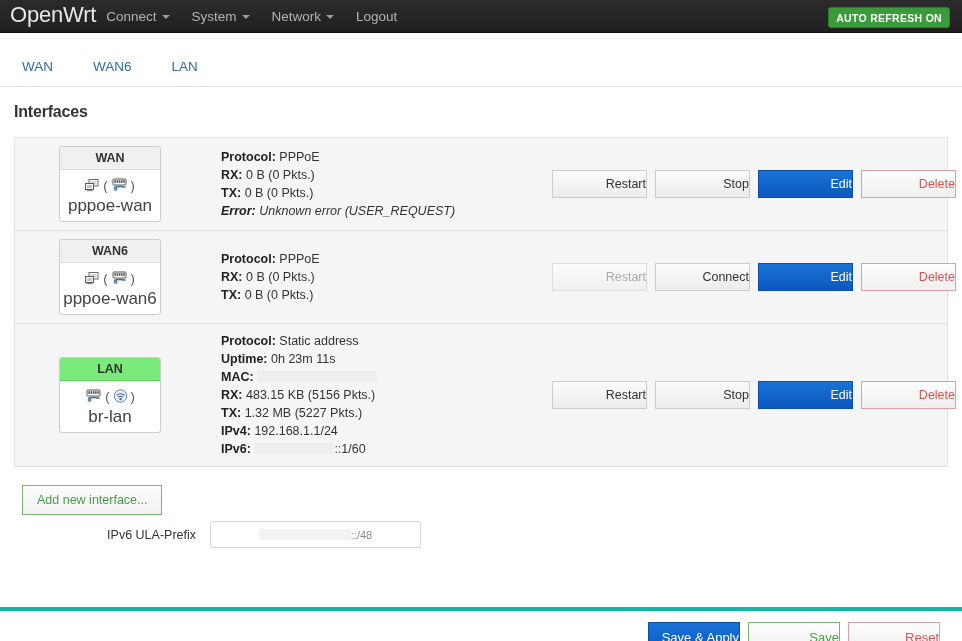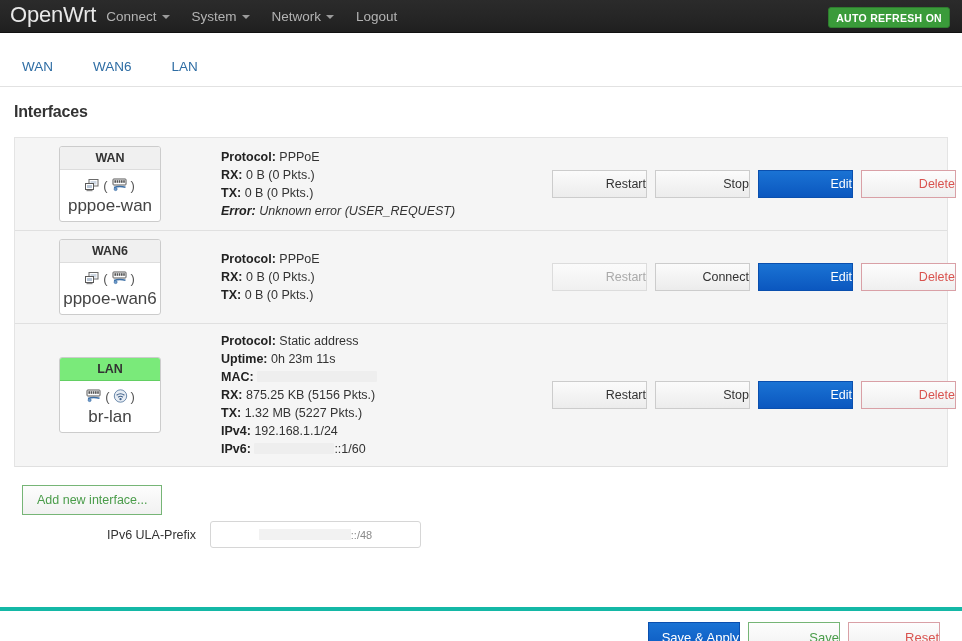--- a/index.html
+++ b/index.html
@@ -452,21 +452,21 @@
               </span>
               <span class="paren">)</span>
             </div>
             <div class="dev-if">br-lan</div>
           </div>
         </div>
         <div class="info-cell">
           <div class="info-line"><b>Protocol:</b> <span>Static address</span></div>
           <div class="info-line"><b>Uptime:</b> <span>0h 23m 11s</span></div>
           <div class="info-line"><b>MAC:</b> <span class="redact" style="width: 120px;"></span></div>
-          <div class="info-line"><b>RX:</b> <span>875.25 KB (5156 Pkts.)</span></div>
+          <div class="info-line"><b>RX:</b> <span>483.15 KB (5156 Pkts.)</span></div>
           <div class="info-line"><b>TX:</b> <span>1.32 MB (5227 Pkts.)</span></div>
           <div class="info-line"><b>IPv4:</b> <span>192.168.1.1/24</span></div>
           <div class="info-line"><b>IPv6:</b> <span class="redact" style="width: 80px;"></span><span>::1/60</span></div>
         </div>
         <div class="btn-cell">
           <span class="btn">Restart</span>
           <span class="btn">Stop</span>
           <span class="btn primary">Edit</span>
           <span class="btn danger">Delete</span>
         </div>

